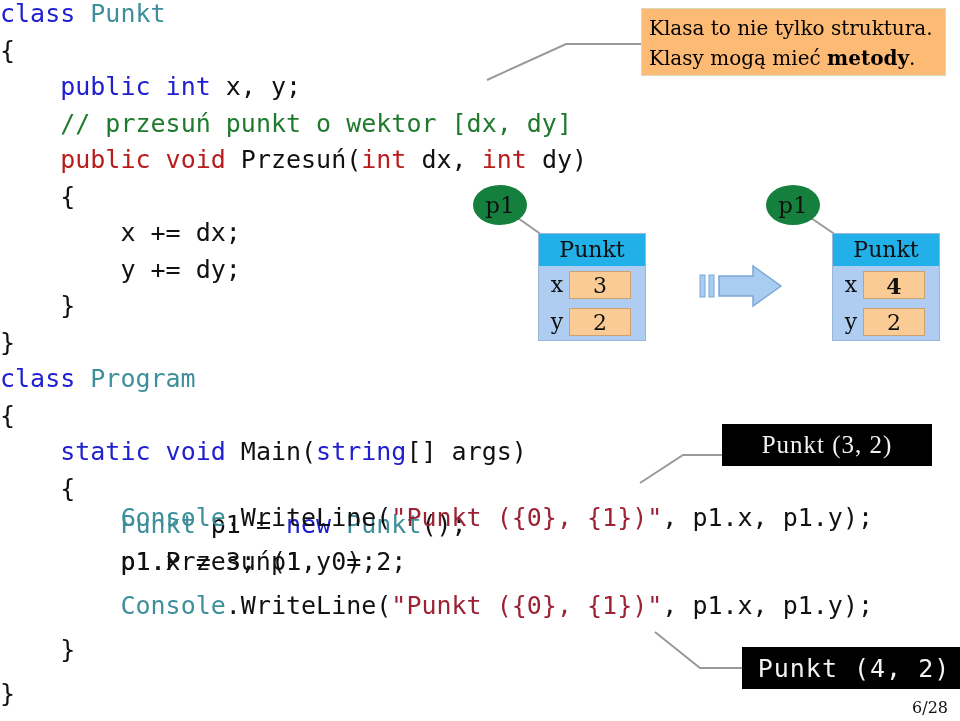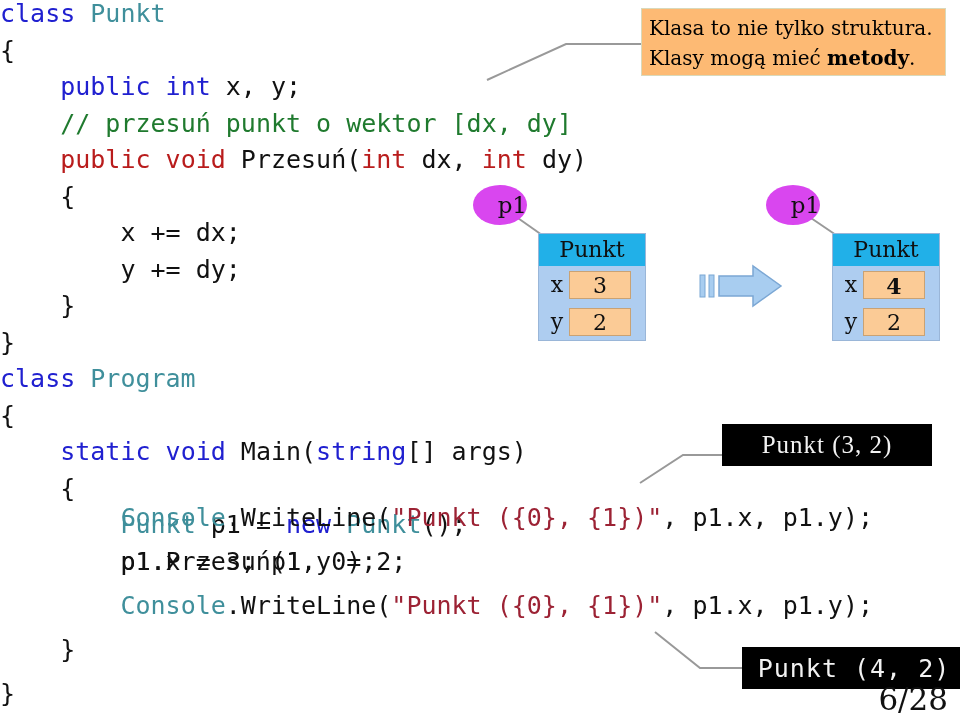--- a/index.html
+++ b/index.html
@@ -67,24 +67,24 @@
     padding: 4px 0 0 7px;
   }
   .callout b { font-weight: bold; }
 
   
   .obj-ellipse {
     position: absolute;
     width: 54px;
     height: 40px;
     border-radius: 50%;
-    background: #d946ef;
+    background: #15803d;
     display: flex;
     align-items: center;
-    justify-content: flex-end;
+    justify-content: center;
     font-family: "DejaVu Serif", serif;
     font-size: 23px;
     color: #101010;
   }
   .obj-box {
     position: absolute;
     width: 108px;
     background: #aecdf0;
     border: 1px solid #9ab6d8;
     box-sizing: border-box;
@@ -137,21 +137,21 @@
     justify-content: center;
     letter-spacing: 1px;
   }
 
   
   .pagenum {
     position: absolute;
     right: 12px;
     bottom: 4px;
     font-family: "DejaVu Serif", serif;
-    font-size: 31px;
+    font-size: 16px;
     color: #111111;
   }
 
   svg.overlay {
     position: absolute;
     left: 0;
     top: 0;
     width: 960px;
     height: 721px;
     pointer-events: none;

